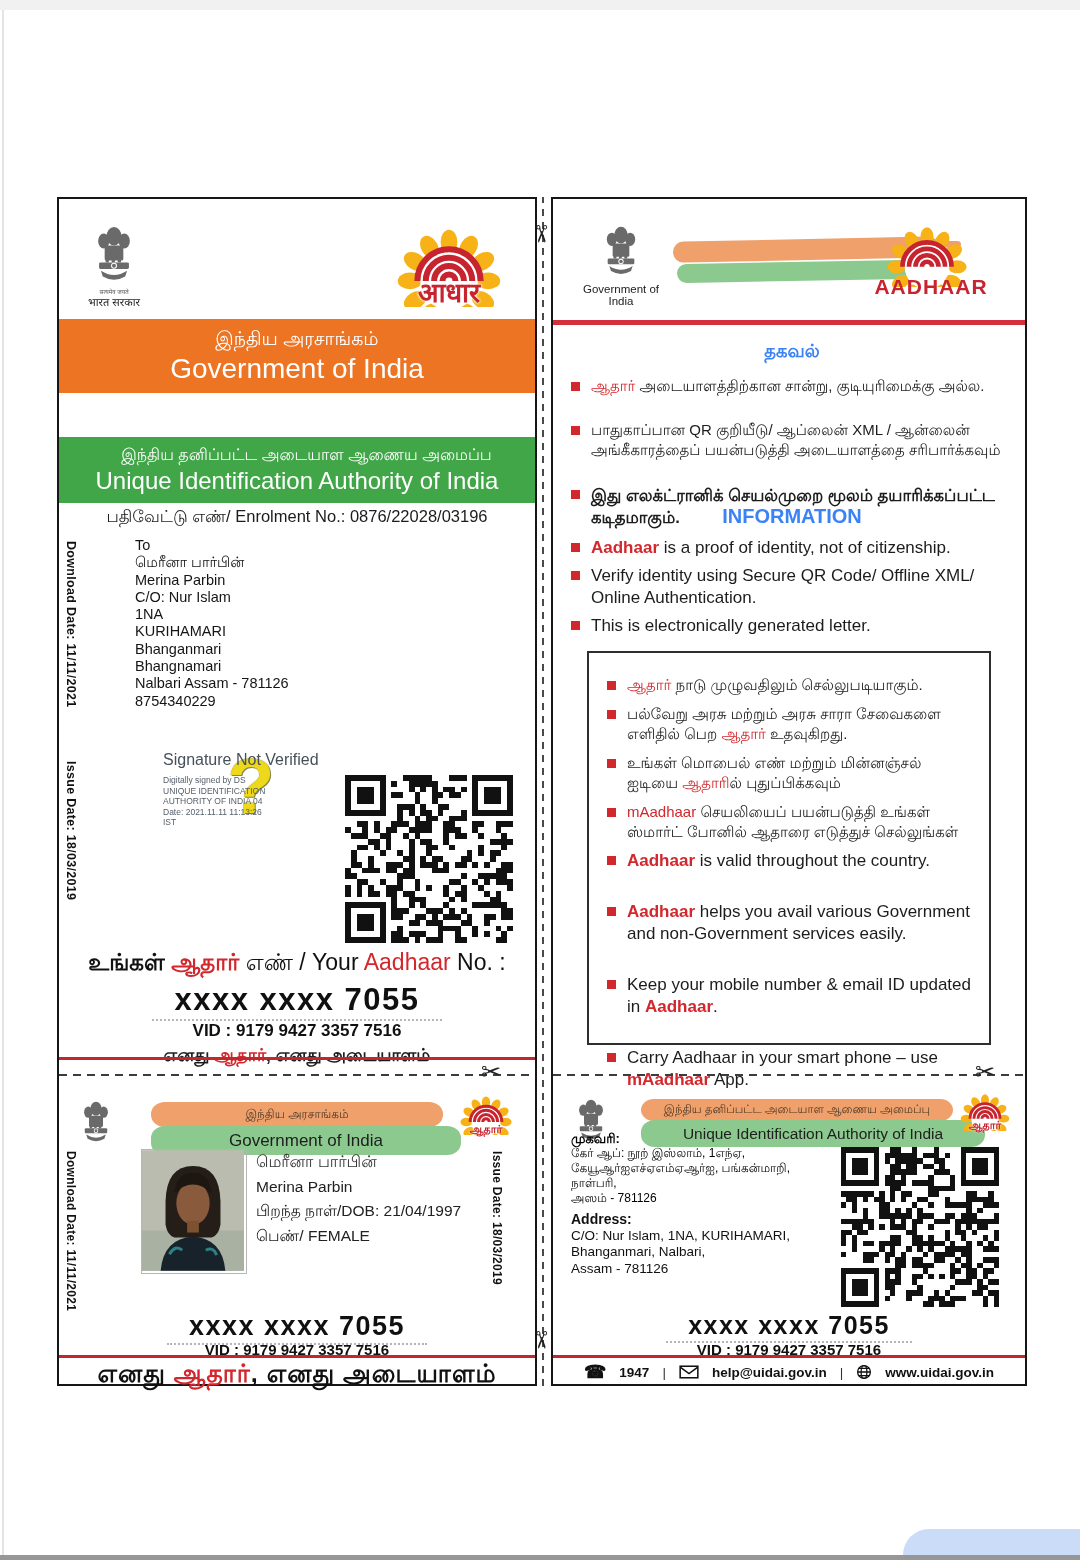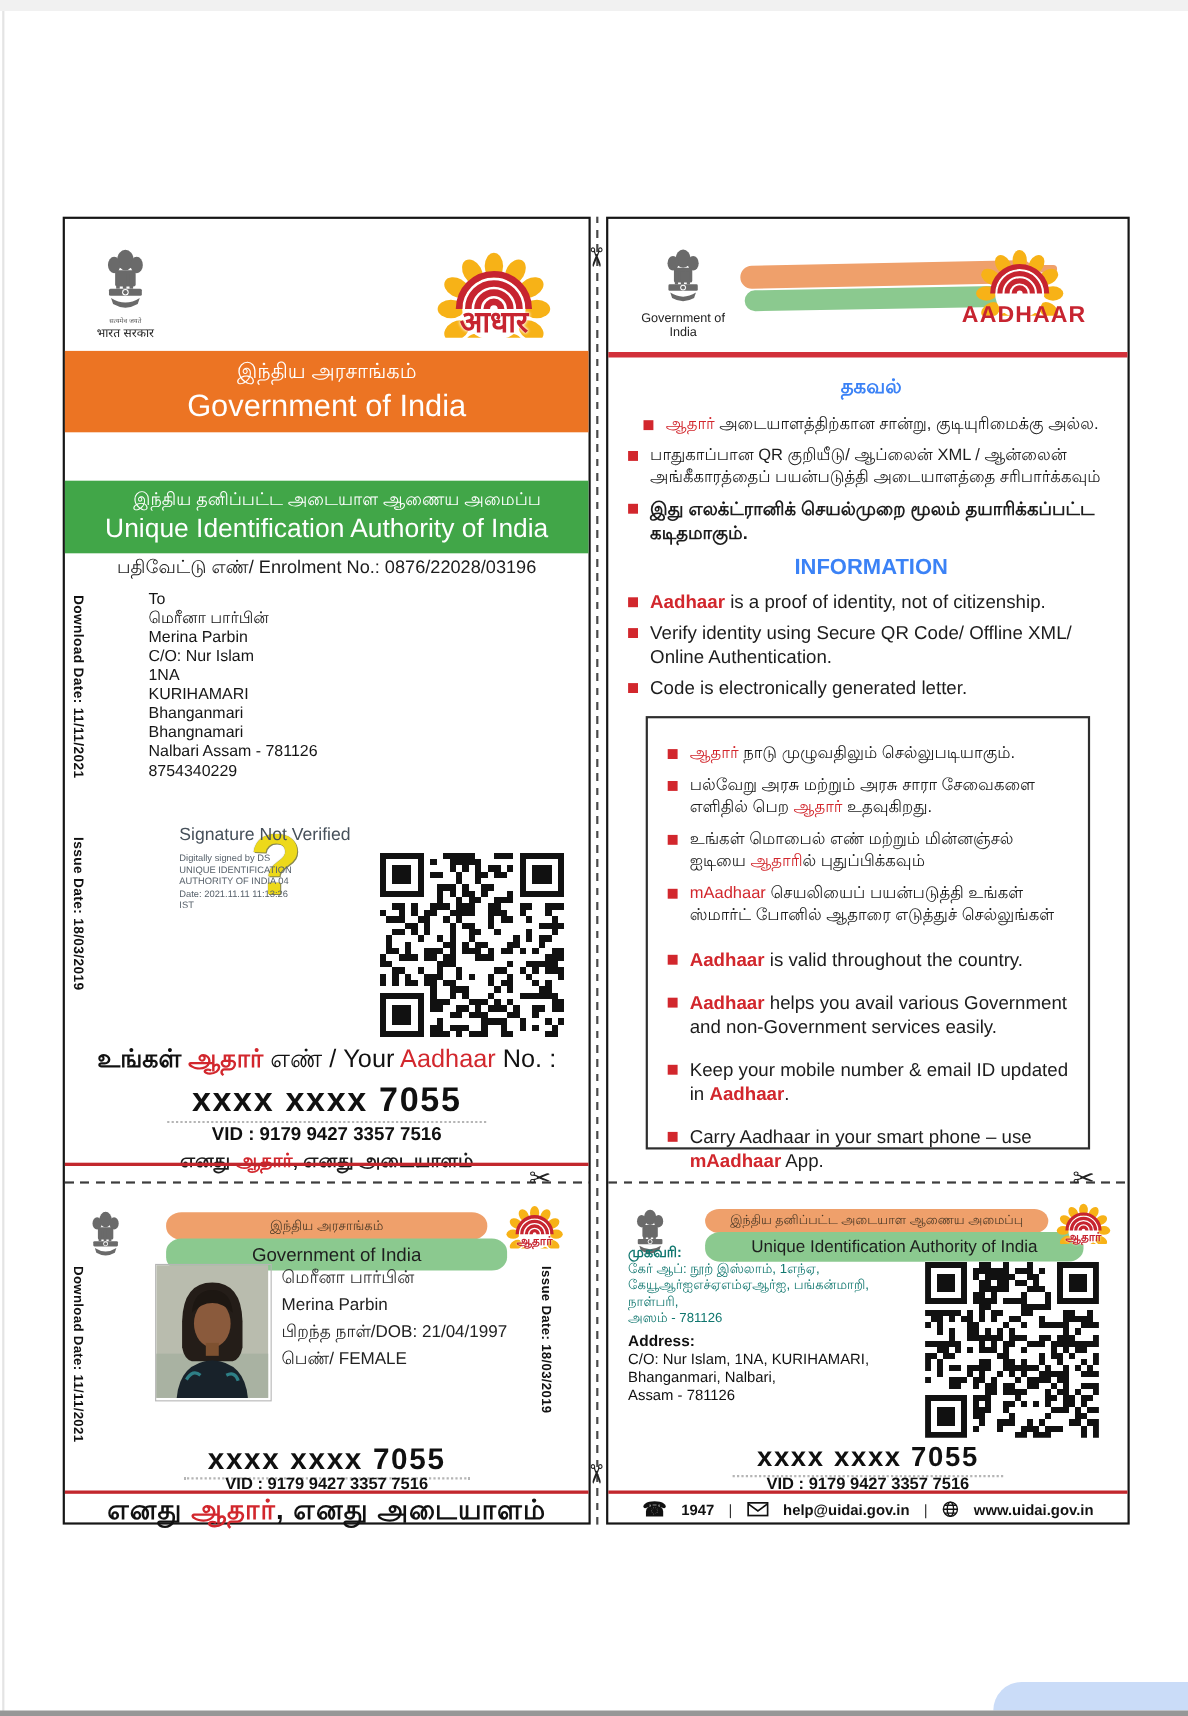--- a/index.html
+++ b/index.html
@@ -74,21 +74,21 @@
   .rw{color:#D2272D;font-weight:bold;}
   .rt{color:#D2272D;}
   .sec-title{text-align:center;font-weight:bold;color:#3b82f6;}
   .innerbox{border:2px solid #2e2e2e;background:#fff;}
   .t-ta{font-size:15px;line-height:20px;}
   .t-en{font-size:17px;line-height:22.5px;}
   .b-bold{font-weight:bold;}
   
   .cdet{line-height:24.5px;font-size:15.5px;color:#222;}
   .cdet .ta{font-size:16px;color:#333;}
-  .addr2l{font-size:12px;line-height:15px;color:#0f766e;}
+  .addr2l{font-size:12px;line-height:15px;color:#000000;}
   .addr2l .lab{font-size:13px;font-weight:bold;}
   .addr3l{font-size:13.5px;line-height:16.5px;color:#111;}
   .addr3l .lab{font-size:14px;font-weight:bold;}
   .sloganbig{font-size:25px;font-weight:bold;letter-spacing:1px;color:#111;}
   .footrow{display:flex;align-items:center;justify-content:center;gap:13px;font-weight:bold;font-size:13.5px;color:#111;}
   .footrow .ph{font-size:18px;}
   .pipe{color:#333;font-weight:normal;}
 </style>
 </head>
 <body>
@@ -580,21 +580,21 @@
       <svg class="sun" width="116" height="62" viewBox="0 0 120 86">
           <use href="#sun-shape"></use>
         </svg>
       <span class="logo-en">AADHAAR</span>
     </div>
 
     <div class="abs" style="left:0;right:0;top:121px;height:4.5px;background:#D2303A;"></div>
 
     <div class="abs" style="left:18px;right:12px;top:142px;">
       <div class="sec-title" style="font-size:18px;margin-bottom:12px;">தகவல்</div>
-      <div class="bullets" style="gap:8px;align-items:center;">
+      <div class="bullets" style="gap:24px;">
         <div class="bullet t-ta">
           <span class="sq"></span>
           <span class="bt"><span></span><span class="rt">ஆதார்</span><span> அடையாளத்திற்கான சான்று, குடியுரிமைக்கு அல்ல.</span></span>
         </div>
         <div class="bullet t-ta">
           <span class="sq"></span>
           <span class="bt"><span>பாதுகாப்பான QR குறியீடு/ ஆப்லைன் XML / ஆன்லைன் அங்கீகாரத்தைப் பயன்படுத்தி அடையாளத்தை சரிபார்க்கவும்</span><span class="rt"></span><span></span></span>
         </div>
         <div class="bullet t-ta b-bold" style="font-size:16.5px;line-height:22px;">
           <span class="sq"></span>
@@ -609,21 +609,21 @@
         <div class="bullet t-en">
           <span class="sq"></span>
           <span class="bt"><span></span><span class="rw">Aadhaar</span><span> is a proof of identity, not of citizenship.</span></span>
         </div>
         <div class="bullet t-en">
           <span class="sq"></span>
           <span class="bt"><span>Verify identity using Secure QR Code/ Offline XML/ Online Authentication.</span><span class="rw"></span><span></span></span>
         </div>
         <div class="bullet t-en">
           <span class="sq"></span>
-          <span class="bt"><span>Code is electronically generated letter.</span><span class="rw"></span><span></span></span>
+          <span class="bt"><span>This is electronically generated letter.</span><span class="rw"></span><span></span></span>
         </div>
       </div>
     </div>
 
     <div class="abs innerbox" style="left:34px;top:452px;width:404px;height:394px;padding:22px 14px 0 18px;box-sizing:border-box;">
       <div class="bullets" style="gap:9px;">
         <div class="bullet t-ta">
           <span class="sq"></span>
           <span class="bt"><span></span><span class="rt">ஆதார்</span><span> நாடு முழுவதிலும் செல்லுபடியாகும்.</span></span>
         </div>
@@ -633,21 +633,21 @@
         </div>
         <div class="bullet t-ta">
           <span class="sq"></span>
           <span class="bt"><span>உங்கள் மொபைல் எண் மற்றும் மின்னஞ்சல் ஐடியை </span><span class="rt">ஆதாரி</span><span>ல் புதுப்பிக்கவும்</span></span>
         </div>
         <div class="bullet t-ta">
           <span class="sq"></span>
           <span class="bt"><span class="rt">mAadhaar</span><span> செயலியைப் பயன்படுத்தி உங்கள் ஸ்மார்ட் போனில் ஆதாரை எடுத்துச் செல்லுங்கள்</span></span>
         </div>
       </div>
-      <div class="bullets" style="gap:16px;margin-top:20px;">
+      <div class="bullets" style="gap:28px;margin-top:8px;">
         <div class="bullet t-en">
           <span class="sq"></span>
           <span class="bt"><span></span><span class="rw">Aadhaar</span><span> is valid throughout the country.</span></span>
         </div>
         <div class="bullet t-en">
           <span class="sq"></span>
           <span class="bt"><span></span><span class="rw">Aadhaar</span><span> helps you avail various Government and non-Government services easily.</span></span>
         </div>
         <div class="bullet t-en">
           <span class="sq"></span>

